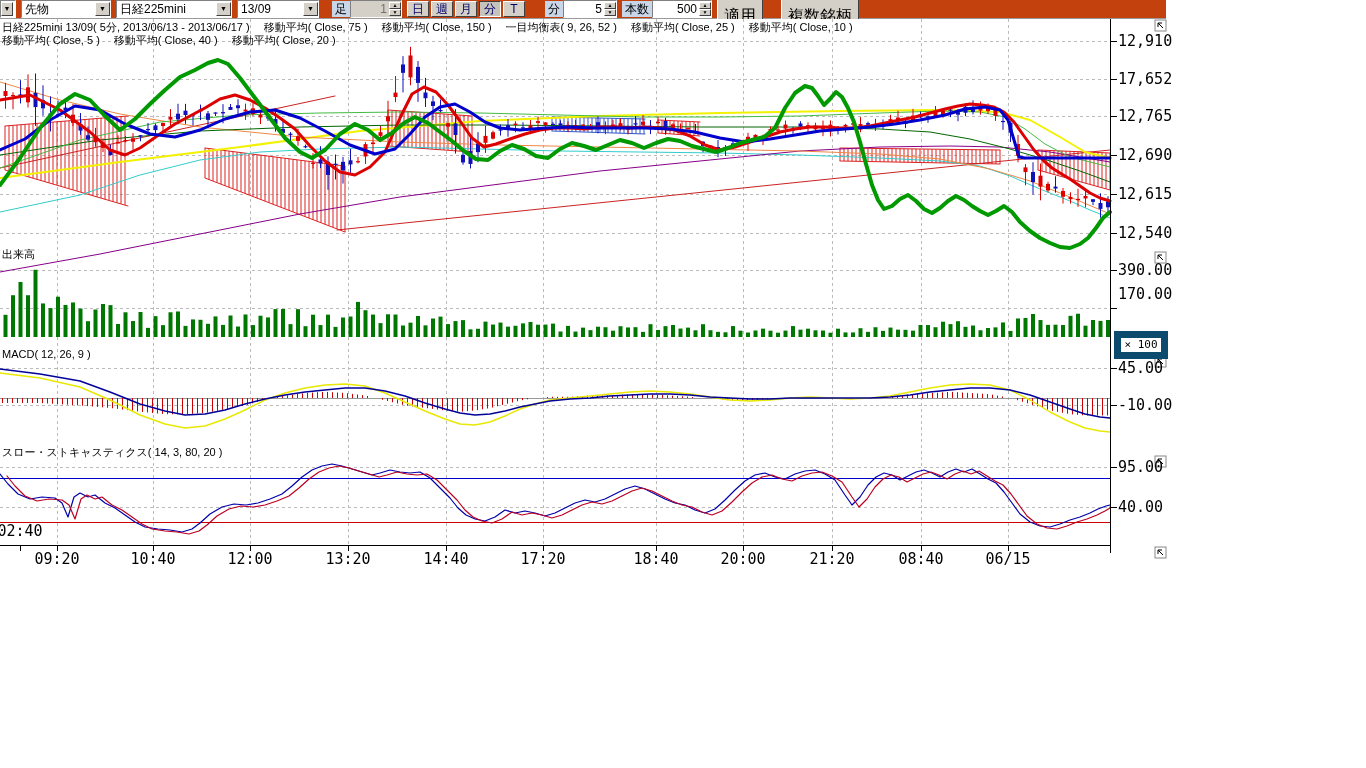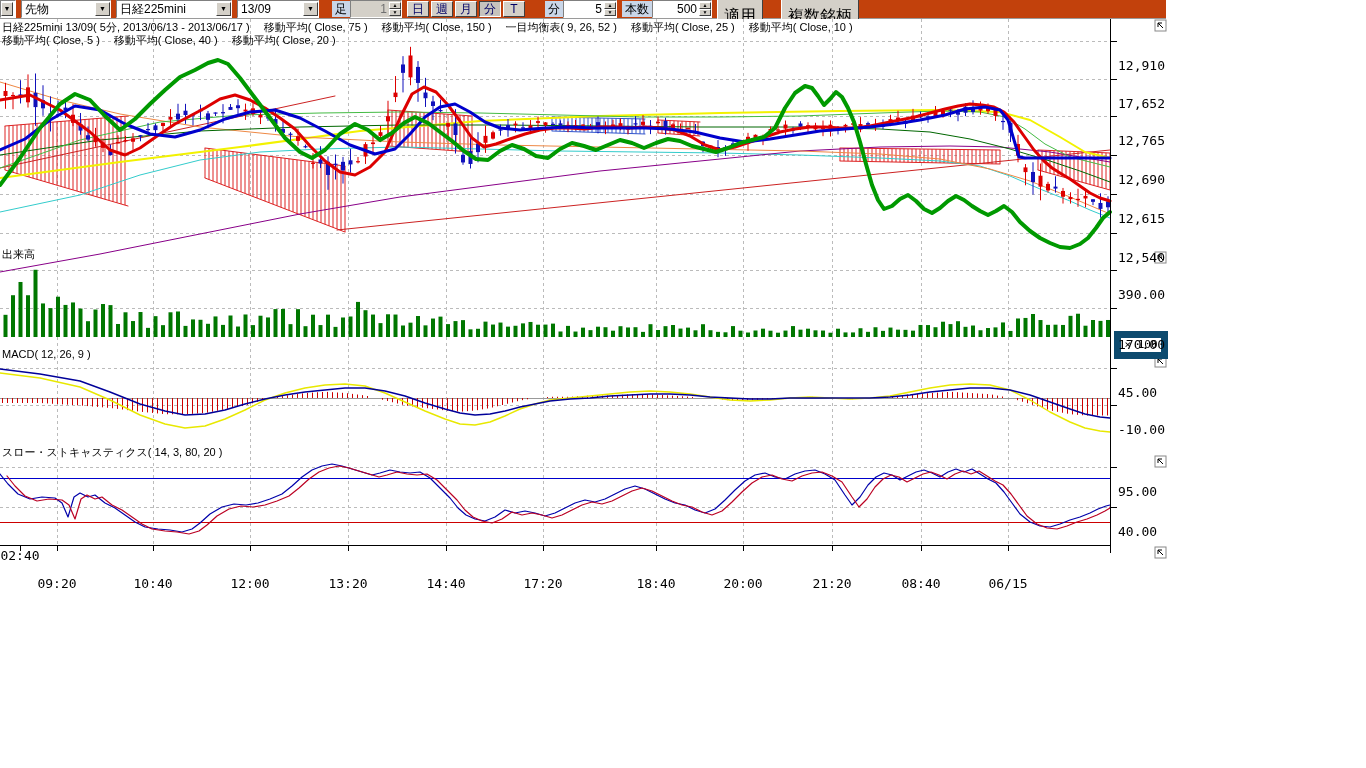--- a/index.html
+++ b/index.html
@@ -29,22 +29,22 @@
   .pbtn.pressed{border-color:#404040 #fff #fff #404040;background:#c6c3bd;}
   .cbtn{height:16px;background:#d4d0c8;border:1px solid;border-color:#fff #404040 #404040 #fff;
         font-size:16px;line-height:14px;color:#000;padding:16px 6px;flex:none;}
   
   .chart-wrap{position:absolute;left:0;top:19px;width:1366px;height:600px;background:#fff;}
   #chartsvg{position:absolute;left:0;top:0;}
   .hdr{position:absolute;left:2px;font-size:11px;line-height:12px;color:#000;white-space:nowrap;
        font-family:"Liberation Sans","DejaVu Sans",sans-serif;}
   .hdr span{margin-right:14px;}
   .panel-title{position:absolute;left:2px;font-size:11px;line-height:12px;color:#000;white-space:nowrap;}
-  .axlbl{position:absolute;font-size:13px;line-height:12px;color:#000;white-space:nowrap;
-         font-family:"DejaVu Sans Mono","Liberation Mono",monospace;margin-top:25px;}
+  .axlbl{position:absolute;font-size:15px;line-height:12px;color:#000;white-space:nowrap;
+         font-family:"DejaVu Sans Mono","Liberation Mono",monospace;}
   .tlbl{transform:translateX(-50%);}
   .scale-box{position:absolute;left:1114px;top:312px;width:40px;height:14px;border:7px solid #0c4a6e;
              background:#fff;font-size:11px;line-height:14px;text-align:center;
              font-family:"DejaVu Sans Mono","Liberation Mono",monospace;}
 </style>
 </head>
 <body>
 
 <div class="toolbar">
   <div class="combo" style="width:14px">
@@ -1033,21 +1033,21 @@
   <div class="panel-title" style="top:427px">スロー・ストキャスティクス( 14, 3, 80, 20 )</div>
   <div class="scale-box">× 100</div>
   <div id="labels">
       <div class="axlbl" style="left: 1118px; top: 16px;">12,910</div>
       <div class="axlbl" style="left: 1118px; top: 54px;">17,652</div>
       <div class="axlbl" style="left: 1118px; top: 91px;">12,765</div>
       <div class="axlbl" style="left: 1118px; top: 130px;">12,690</div>
       <div class="axlbl" style="left: 1118px; top: 169px;">12,615</div>
       <div class="axlbl" style="left: 1118px; top: 208px;">12,540</div>
       <div class="axlbl" style="left: 1118px; top: 245px;">390.00</div>
-      <div class="axlbl" style="left: 1118px; top: 295px;">170.00</div>
+      <div class="axlbl" style="left: 1118px; top: 269px;">170.00</div>
       <div class="axlbl" style="left: 1118px; top: 343px;">45.00</div>
       <div class="axlbl" style="left: 1118px; top: 380px;">-10.00</div>
       <div class="axlbl" style="left: 1118px; top: 442px; text-align: center;">95.00</div>
       <div class="axlbl" style="left: 1118px; top: 482px;">40.00</div>
       <div class="axlbl tlbl" style="left: 20px; top: 506px;">02:40</div>
       <div class="axlbl tlbl" style="left: 57px; top: 534px;">09:20</div>
       <div class="axlbl tlbl" style="left: 153px; top: 534px;">10:40</div>
       <div class="axlbl tlbl" style="left: 250px; top: 534px;">12:00</div>
       <div class="axlbl tlbl" style="left: 348px; top: 534px;">13:20</div>
       <div class="axlbl tlbl" style="left: 446px; top: 534px;">14:40</div>

